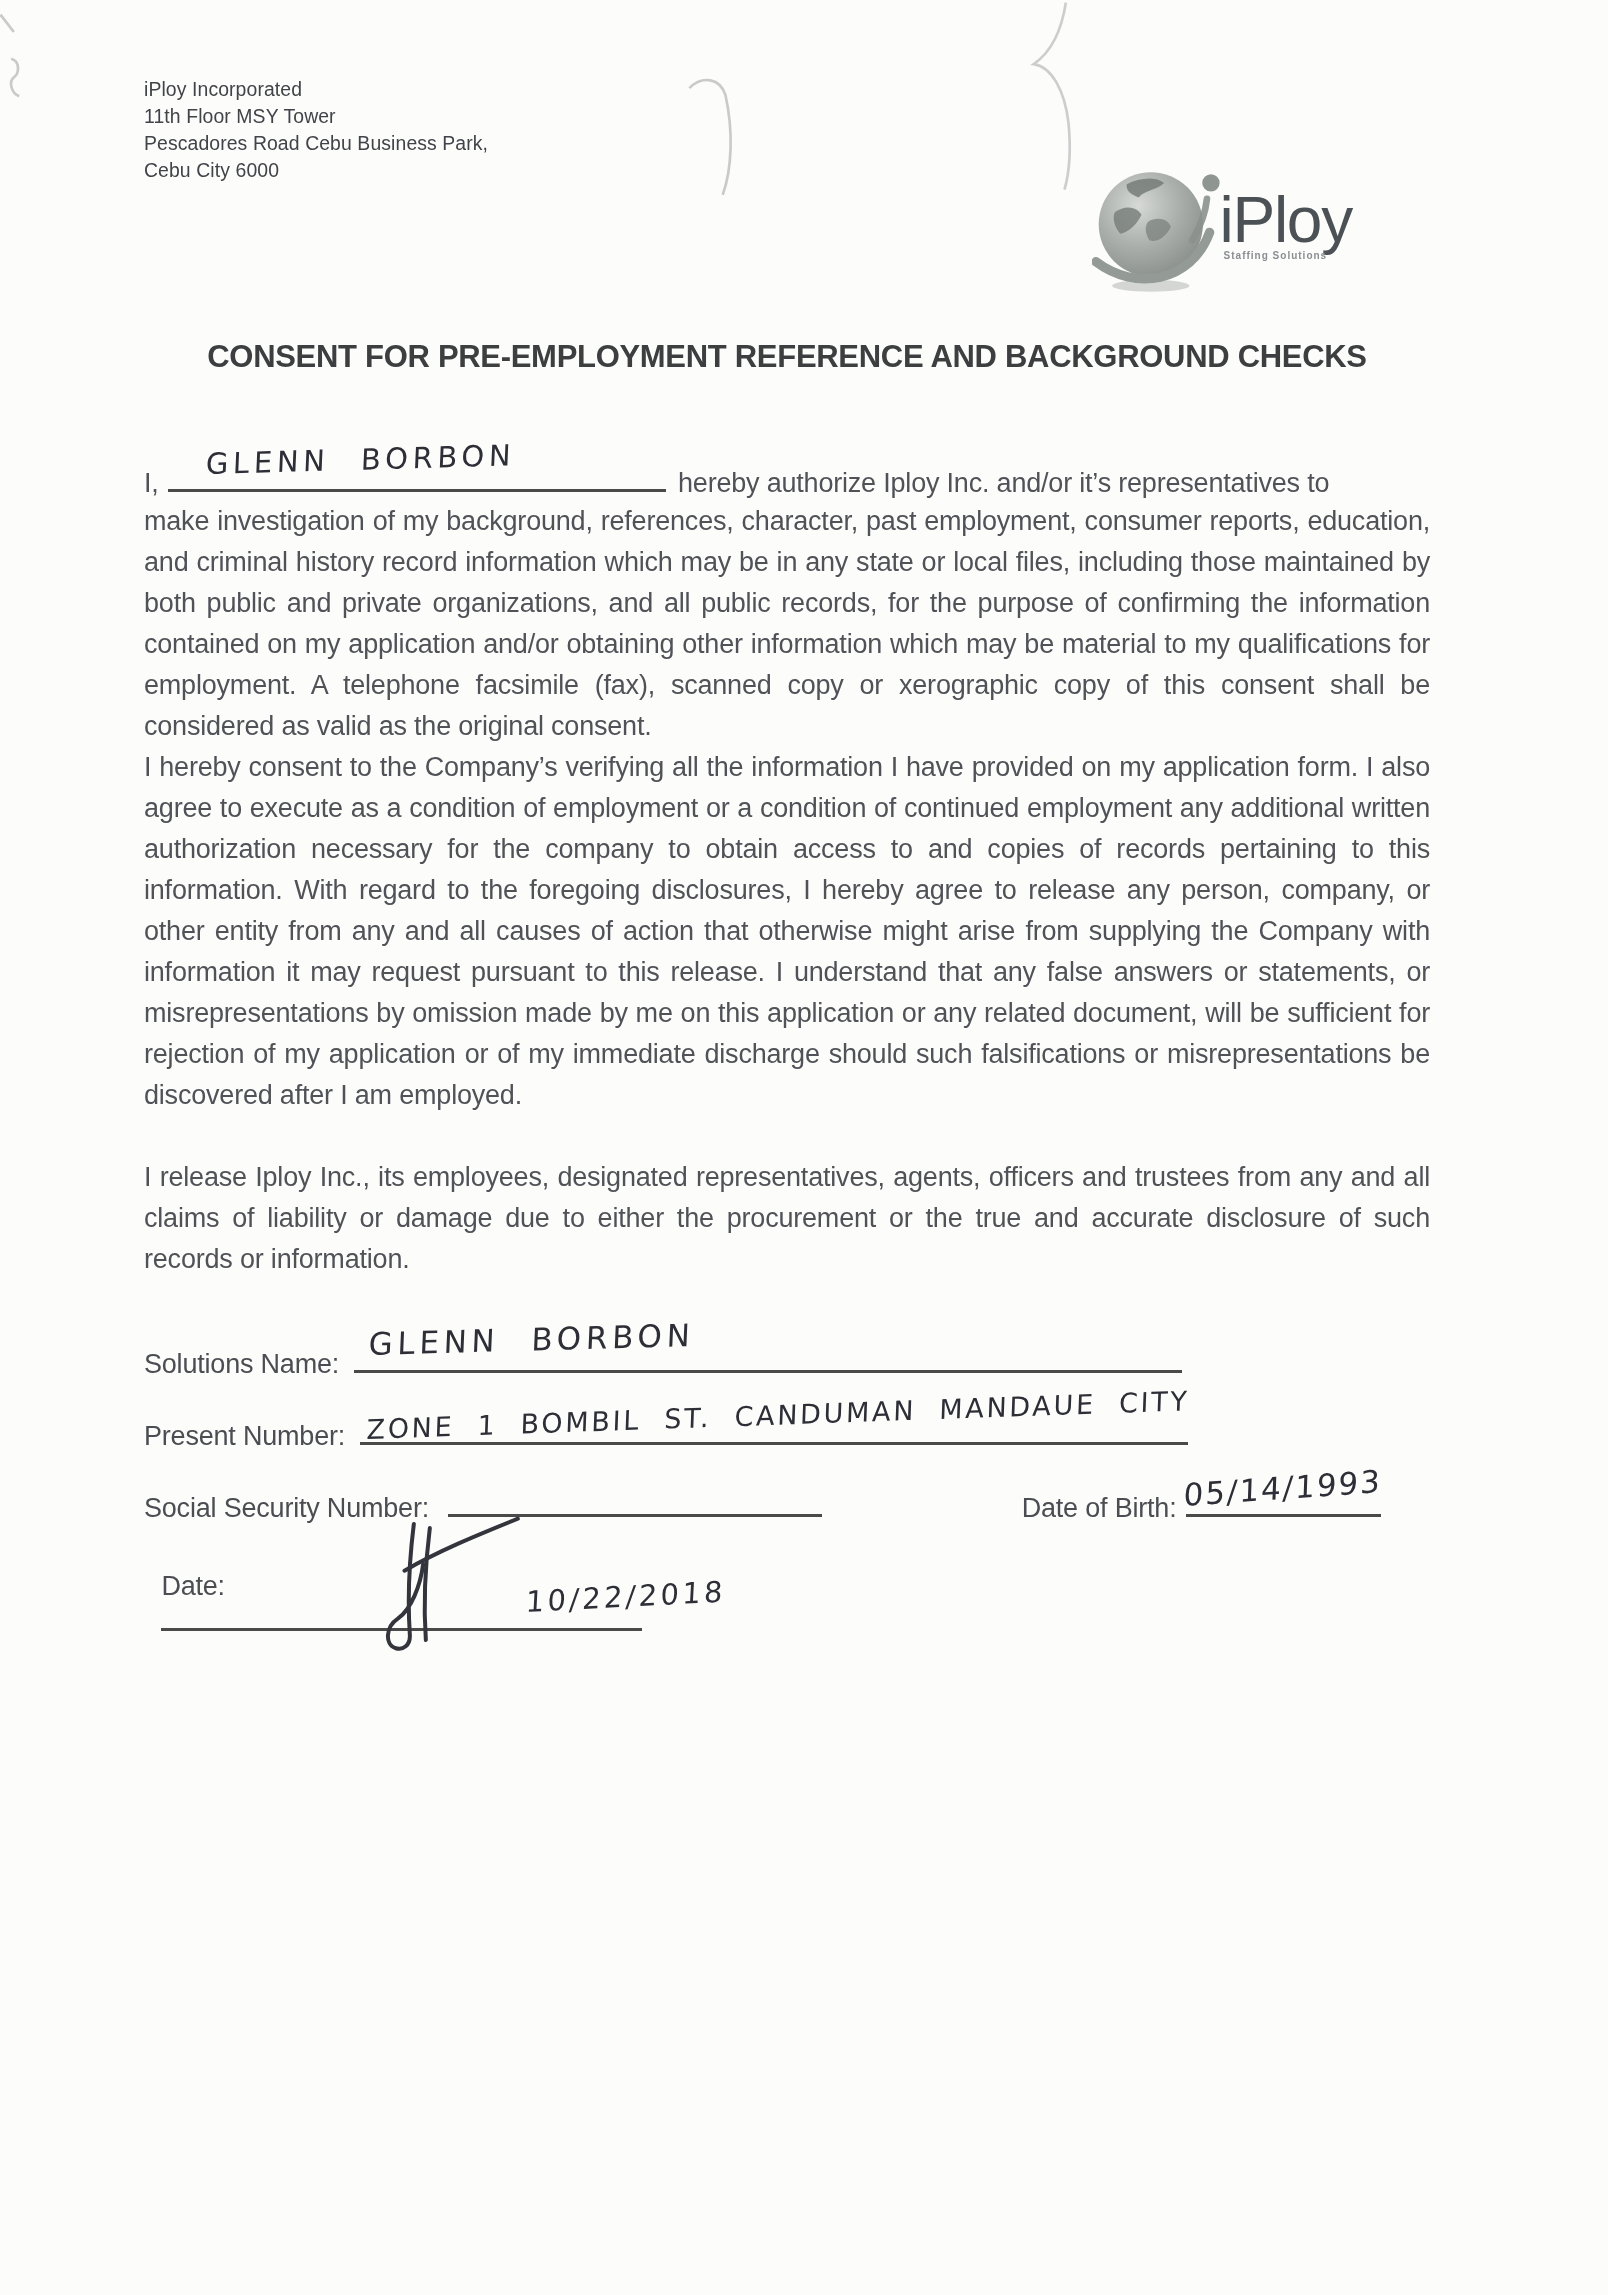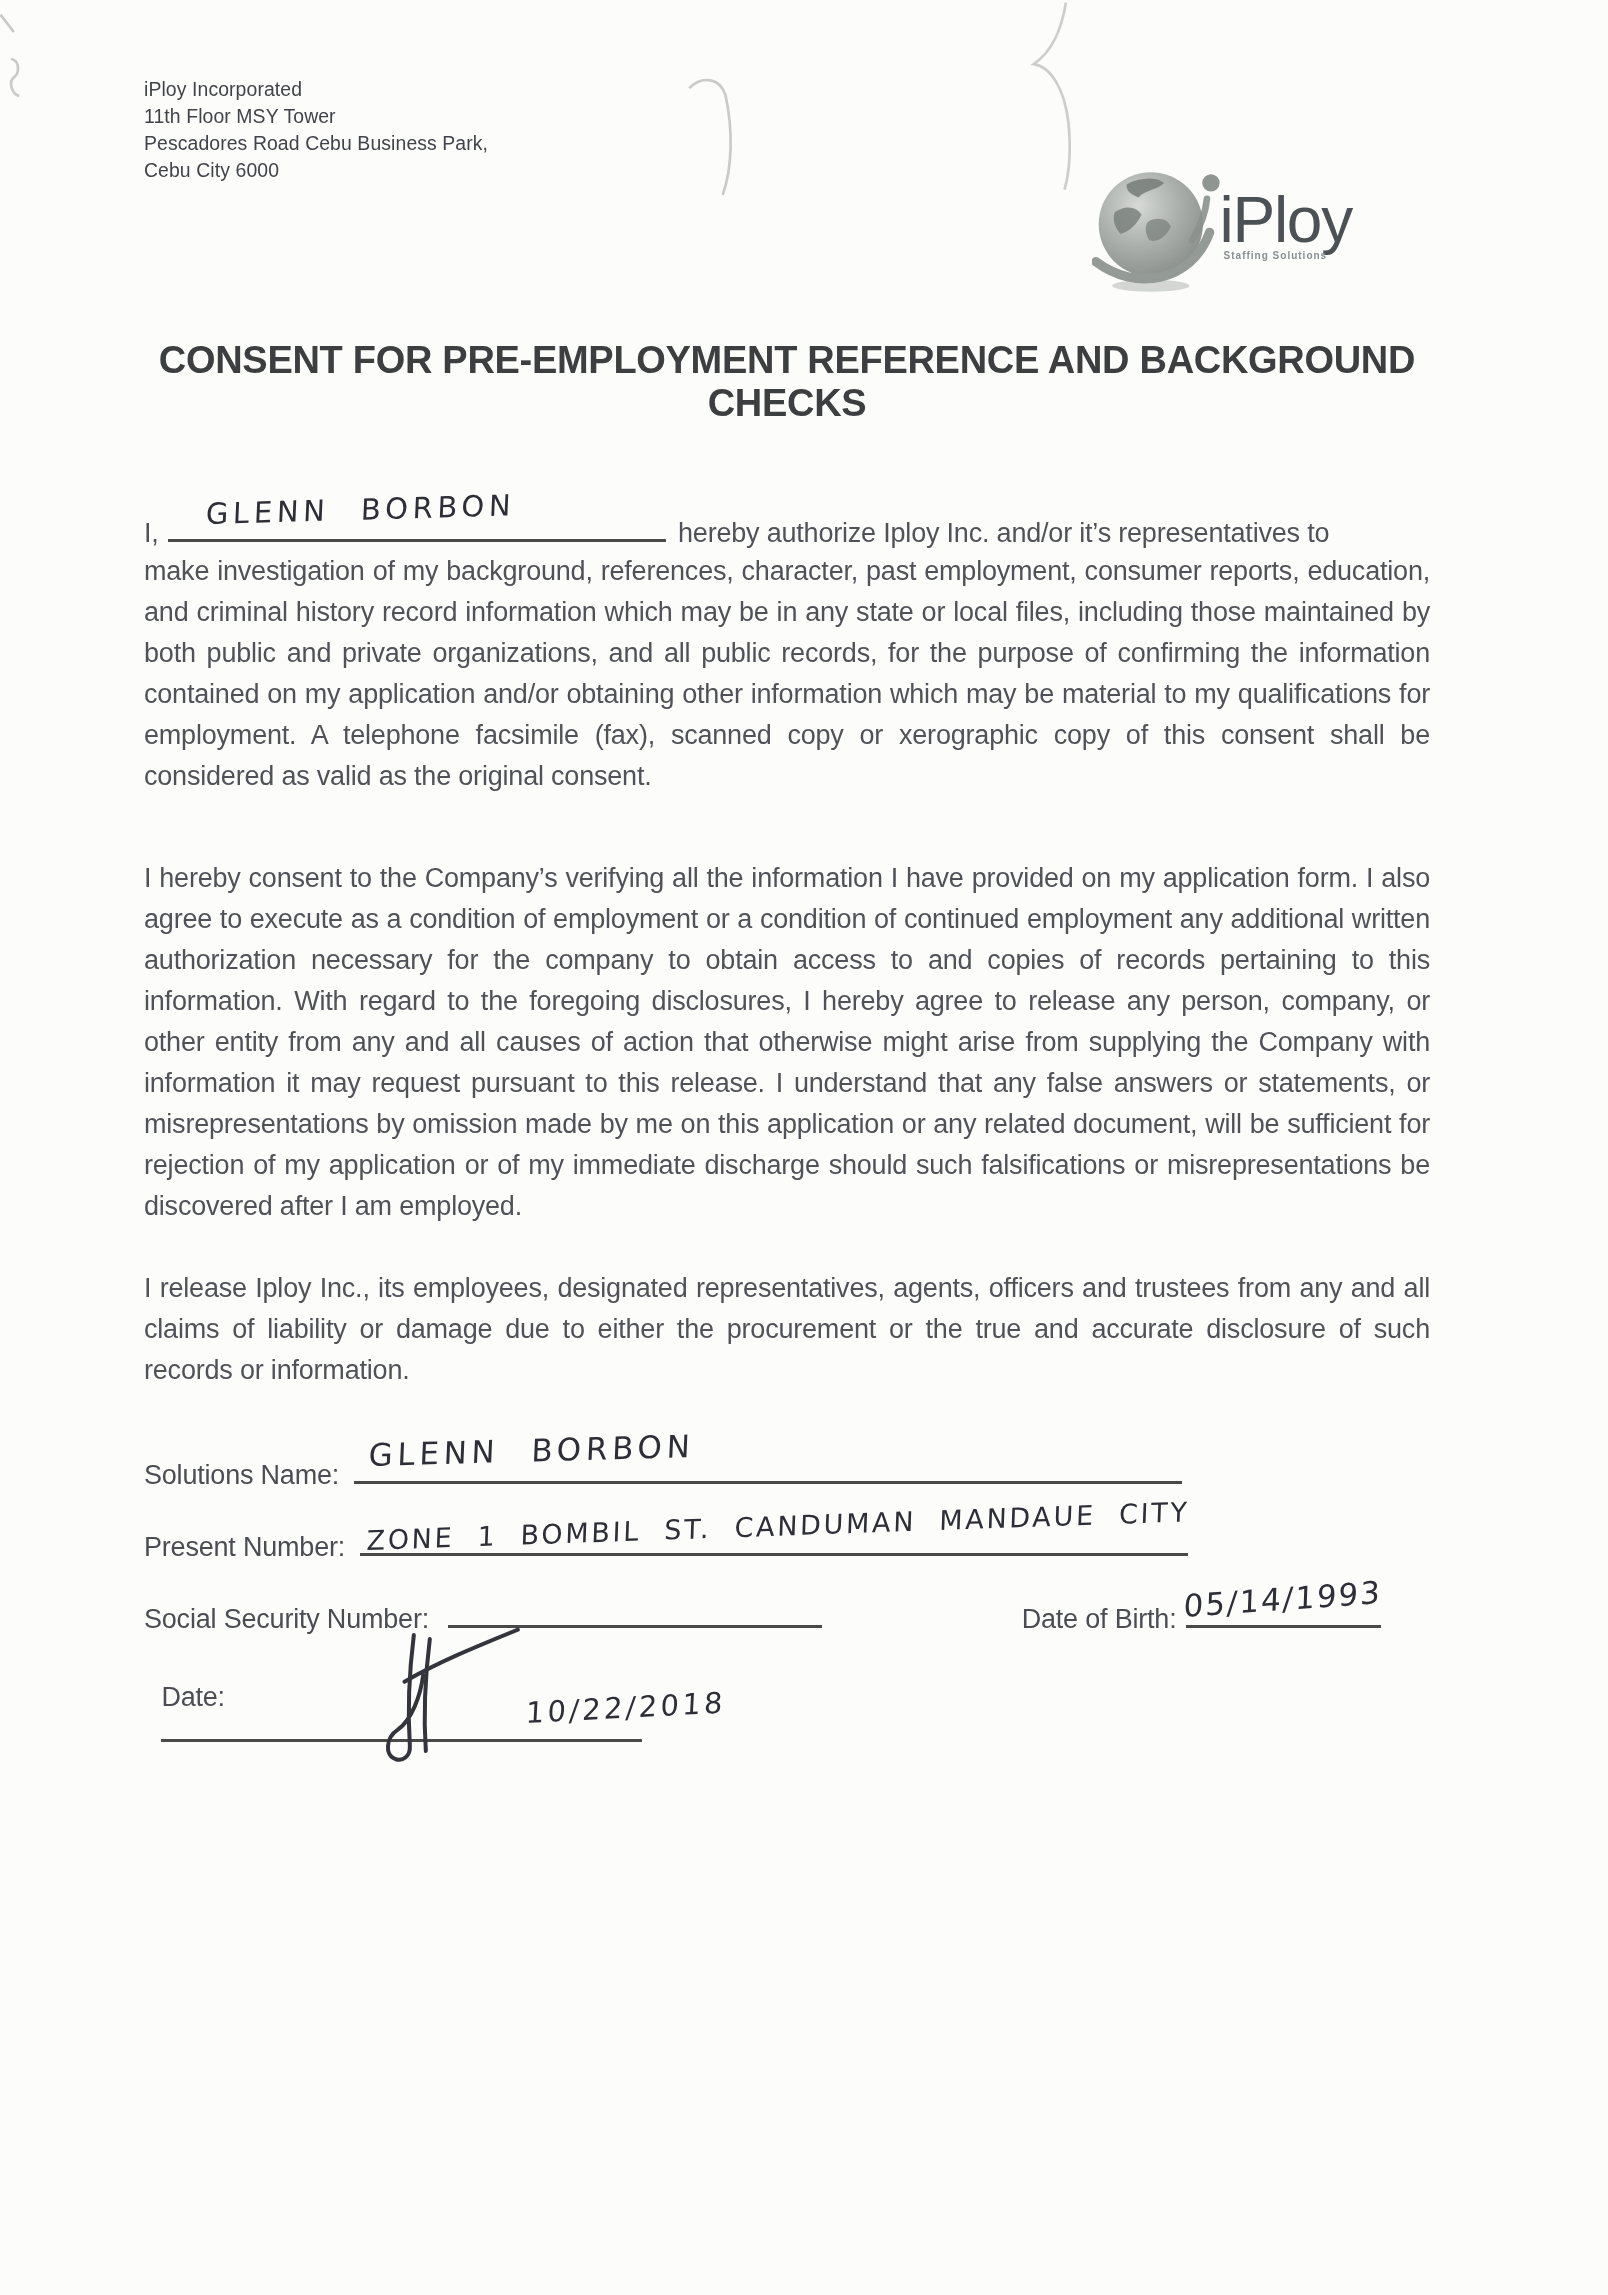--- a/index.html
+++ b/index.html
@@ -67,21 +67,21 @@
     color: #898e92;
     letter-spacing: 1px;
     margin-top: -1.3px;
     margin-left: 4px;
   }
 
   
   .title {
     margin-top: 52px;
     text-align: center;
-    font-size: 38px;
+    font-size: 31px;
     font-weight: bold;
     color: #3d3e40;
     letter-spacing: -0.3px;
   }
 
   
   .body-text {
     font-size: 27px;
     line-height: 41px;
     color: #505257;
@@ -97,21 +97,21 @@
   }
   .name-slot {
     position: relative;
     display: inline-block;
     width: 498px;
     margin: 0 12px 0 9.4px;
     border-bottom: 3.3px solid #4a4a4a;
     height: 32px;
     flex: 0 0 auto;
   }
-  .p2 { margin-top: 61px; }
+  .p2 { }
   .p3 { margin-top: 41px; }
 
   
   .hand {
     font-family: "DejaVu Sans", sans-serif;
     color: #2d2e36;
     white-space: nowrap;
     letter-spacing: 4.7px;
     word-spacing: 17.4px;
     transform: rotate(-1.6deg) skewX(-4deg);

